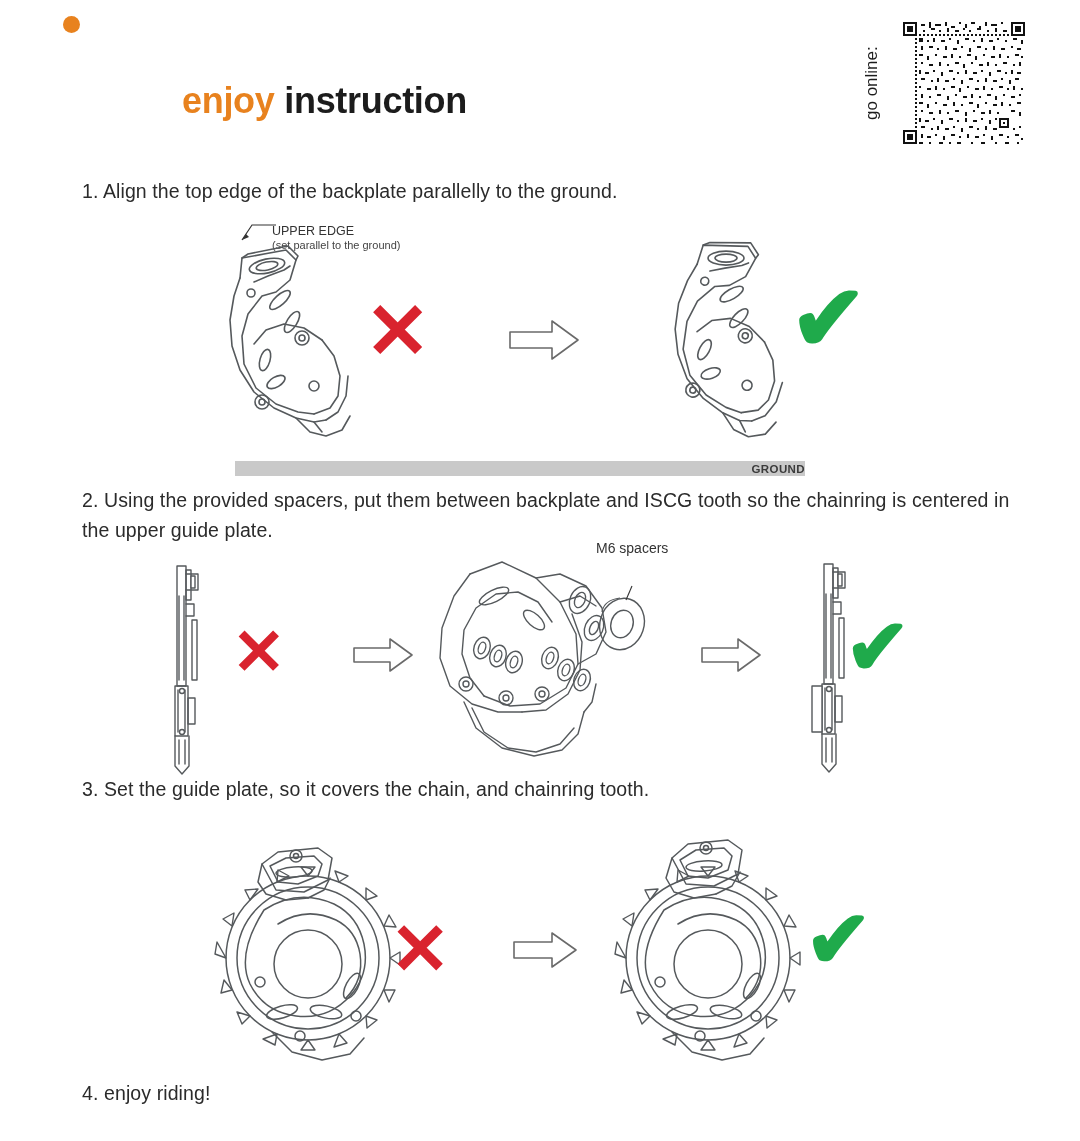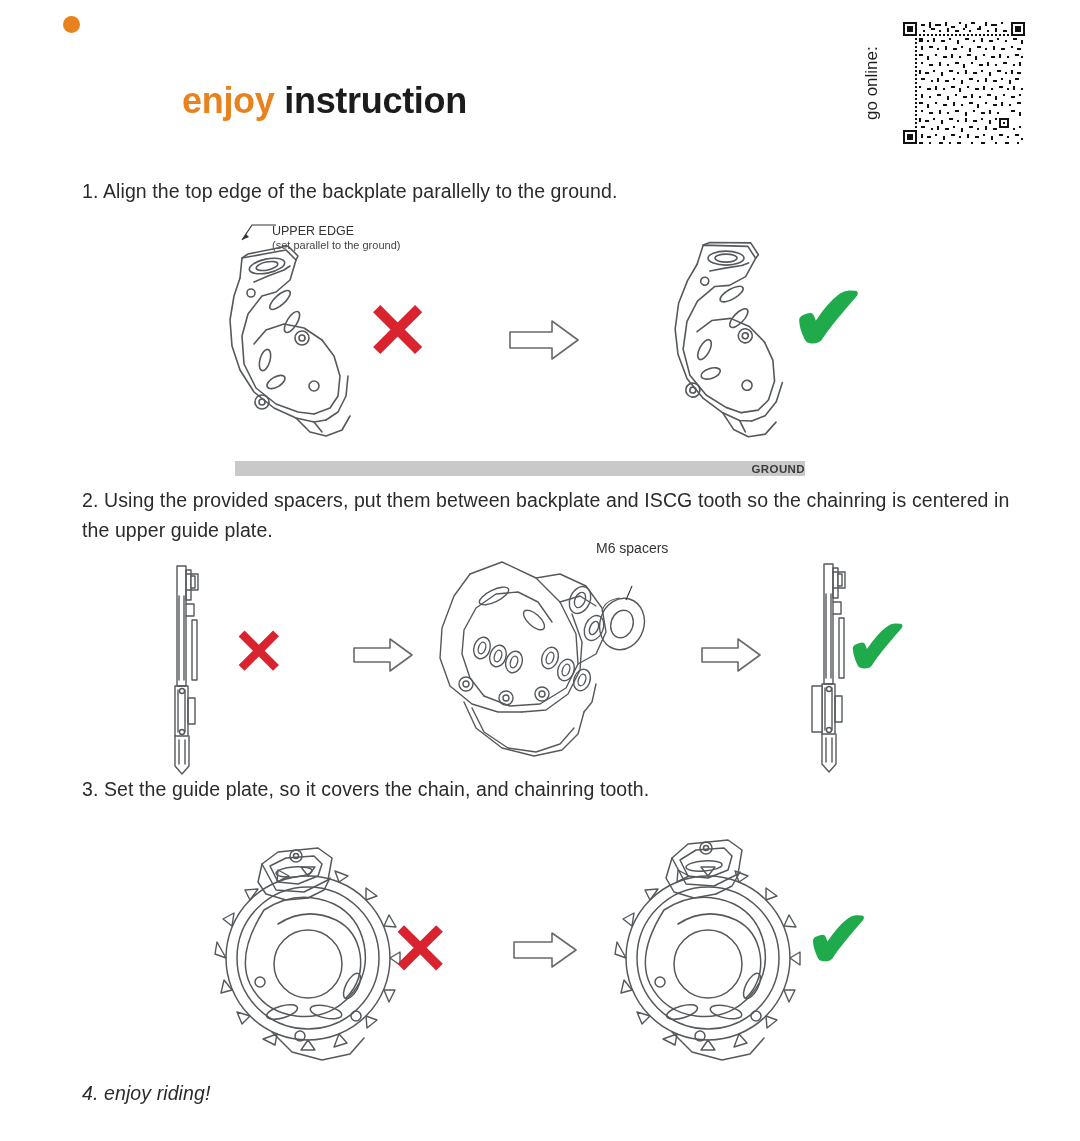--- a/index.html
+++ b/index.html
@@ -769,18 +769,18 @@
         <ellipse cx="104" cy="30" rx="18" ry="5" transform="rotate(-4 104 30)"></ellipse>
         <path d="M72 22 L66 42 L74 56 L94 62 L116 58"></path>
         <path d="M116 58 L132 50 L140 36"></path>
         <path d="M72 196 L92 216 L122 224 L150 218 L164 202"></path>
       </g>
     </svg>
   </div>
 
   <div class="mark check" style="left:805px; top:900px; font-size:80px;"><span>✔</span></div>
 
-  <div class="step-text" style="left:82px; top:1078px; width:600px;font-style:italic;">
+  <div class="step-text" style="left:82px; top:1078px; width:600px;">
     <span class="step-num">4.</span>
     <span>enjoy riding!</span>
   </div>
 
 </div>
 
 </body></html>

